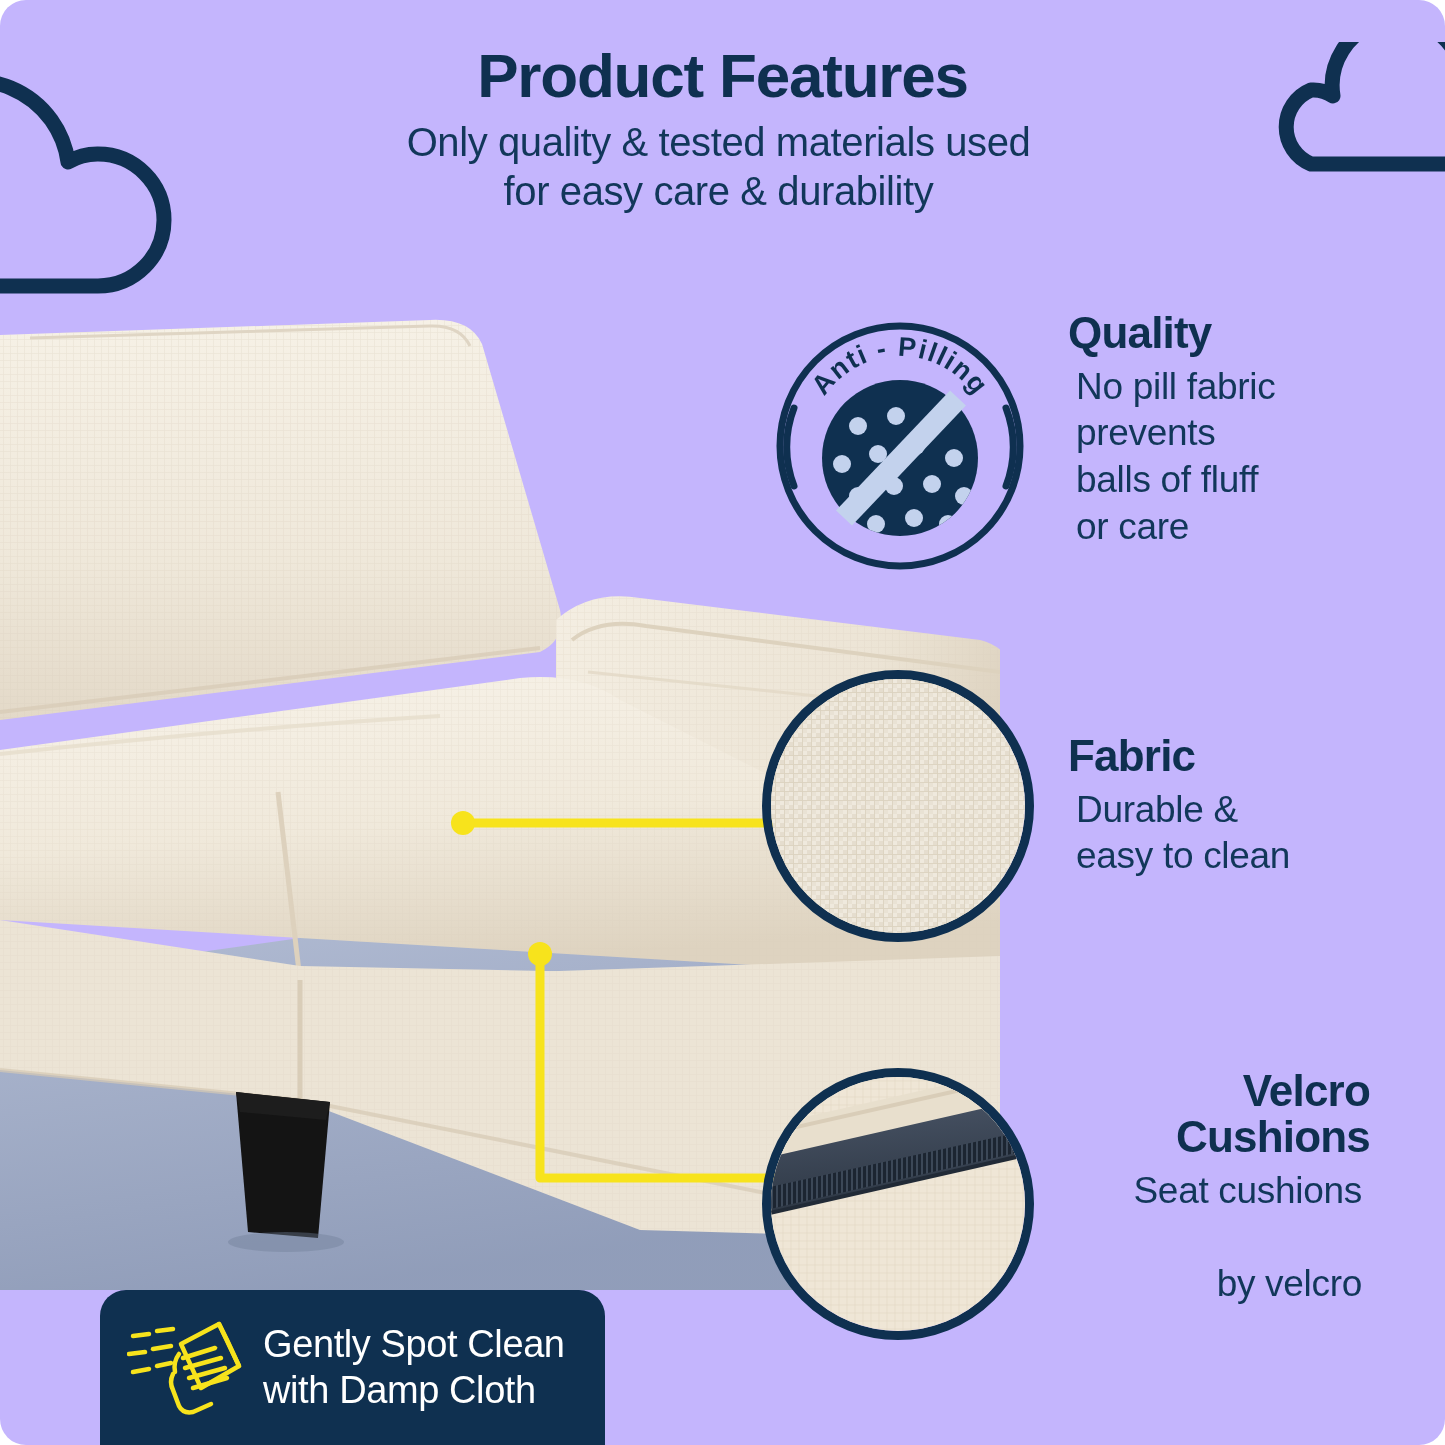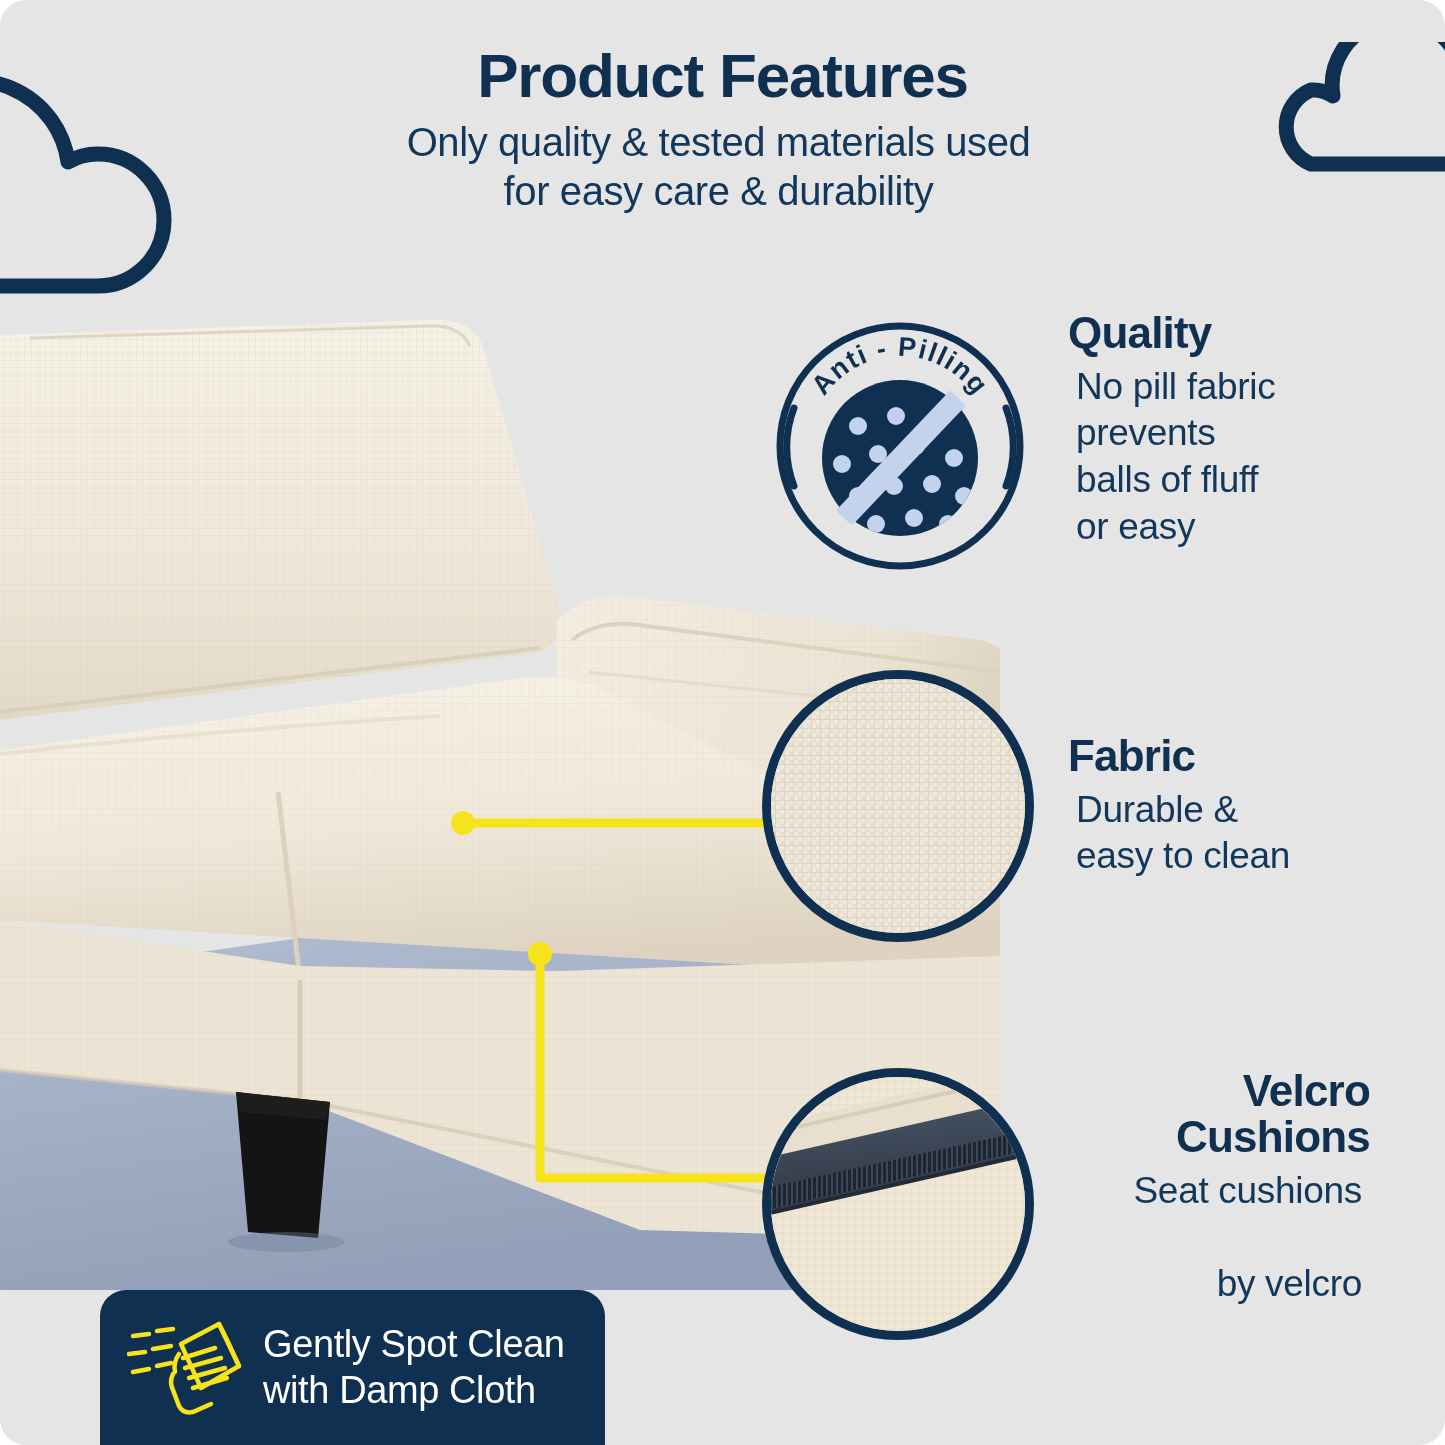--- a/index.html
+++ b/index.html
@@ -10,21 +10,21 @@
   body {
     width: 1445px;
     height: 1445px;
     overflow: hidden;
     font-family: "Liberation Sans", sans-serif;
   }
   #canvas {
     position: relative;
     width: 1445px;
     height: 1445px;
-    background: #e5e5e5;
+    background: #c4b5fd;
     border-radius: 26px;
     overflow: hidden;
   }
 
   
   .cloud {
     position: absolute;
     pointer-events: none;
   }
   #cloud-left { left: -52px; top: 58px; }
@@ -337,21 +337,21 @@
       <path d="M -10 138 L 254 78" stroke="#212a36" stroke-width="4" fill="none"></path>
     </svg>
   </div>
 
   <div class="feature-block" id="block-quality">
     <p class="feature-title">Quality</p>
     <p class="feature-body">
       <span>No pill fabric</span><br>
       <span>prevents</span><br>
       <span>balls of fluff</span><br>
-      <span>or easy</span>
+      <span>or care</span>
     </p>
   </div>
 
   <div class="feature-block" id="block-fabric">
     <p class="feature-title">Fabric</p>
     <p class="feature-body">
       <span>Durable &amp;</span><br>
       <span>easy to clean</span>
     </p>
   </div>

